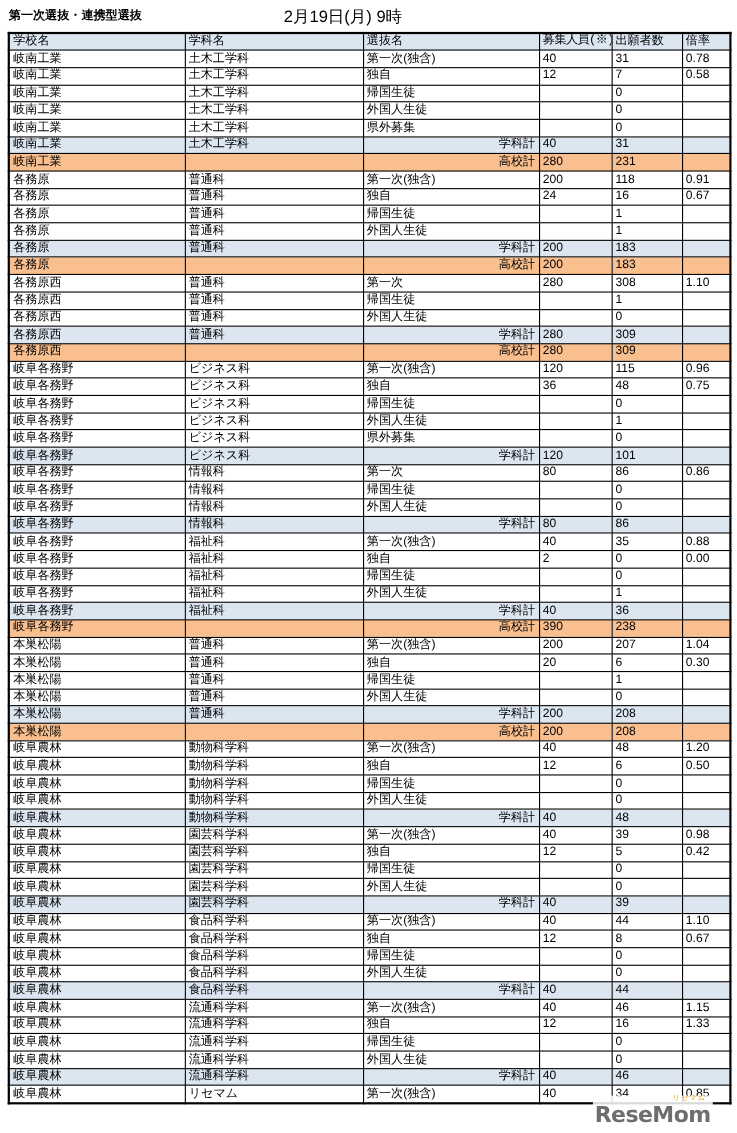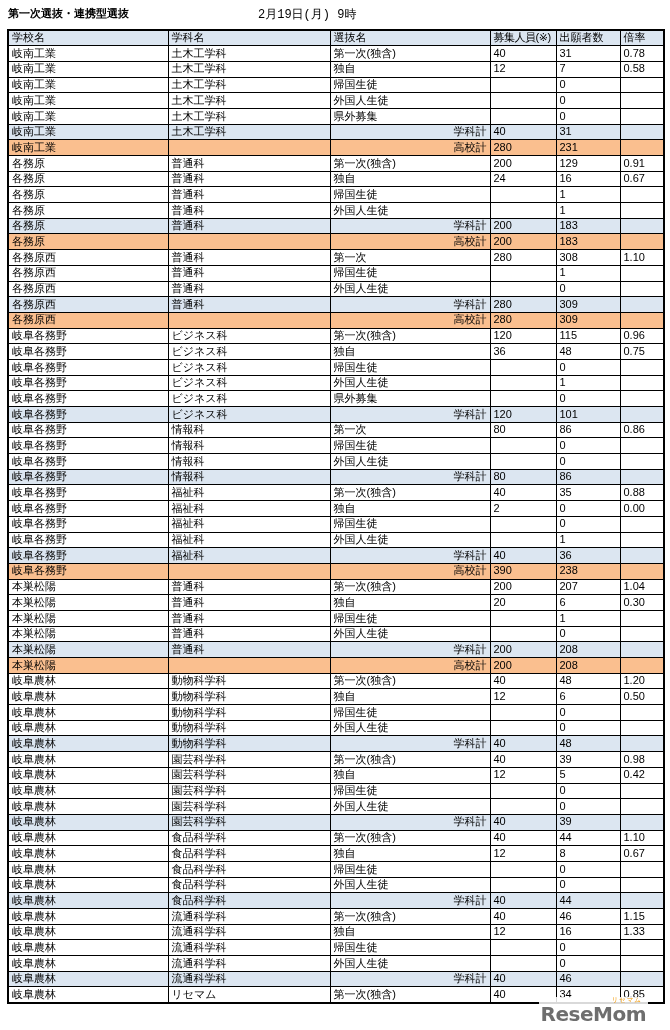--- a/index.html
+++ b/index.html
@@ -19,21 +19,21 @@
     height: 1030px;
     overflow: hidden;
   }
   .titlebar { position: relative; height: 29px; }
   .title {
     position: absolute; left: 8px; top: 6px;
     font-size: 11px; font-weight: bold; white-space: nowrap;
   }
   .datetime {
     position: absolute; left: 258px; top: 6px;
-    font-size: 12px; white-space: nowrap; font-family: Liberation Mono, monospace;
+    font-size: 15px; white-space: nowrap;
   }
   table.results {
     border-collapse: collapse;
     table-layout: fixed;
     margin-left: 7px;
     width: 656px;
     border: 2px solid var(--border-color);
   }
   table.results tr { height: 15.7px; }
   table.results th, table.results td {
@@ -41,21 +41,21 @@
     font-size: 11px;
     font-weight: normal;
     line-height: 1.05;
     padding: 0 3px;
     overflow: hidden;
     white-space: nowrap;
     text-align: left;
     vertical-align: middle;
   }
   table.results thead th { background: var(--header-bg); }
-  th.th-capacity { font-size: 10px; letter-spacing: -0.5px; padding: 0 1px; }
+  th.th-capacity { font-size: 10px; letter-spacing: -0.5px; padding: 0 1px; font-family: Liberation Mono, monospace; }
   td.num { text-align: right; padding-right: 4px; }
   tr.dept-total td { background: var(--dept-total-bg); }
   tr.school-total td { background: var(--school-total-bg); }
   tr.dept-total td[data-cell="selection"],
   tr.school-total td[data-cell="selection"] { text-align: right; }
   .logo {
     position: absolute; right: 22px; bottom: 6px;
     text-align: right;
     background: rgba(255,255,255,0.85);
     padding: 0 2px;
@@ -159,21 +159,21 @@
     <td data-cell="selection">高校計</td>
     <td class="num" data-cell="capacity">280</td>
     <td class="num" data-cell="applicants">231</td>
     <td class="num" data-cell="ratio"></td>
   </tr>
       <tr class="normal">
     <td data-cell="school">各務原</td>
     <td data-cell="dept">普通科</td>
     <td data-cell="selection">第一次(独含)</td>
     <td class="num" data-cell="capacity">200</td>
-    <td class="num" data-cell="applicants">129</td>
+    <td class="num" data-cell="applicants">118</td>
     <td class="num" data-cell="ratio">0.91</td>
   </tr>
       <tr class="normal">
     <td data-cell="school">各務原</td>
     <td data-cell="dept">普通科</td>
     <td data-cell="selection">独自</td>
     <td class="num" data-cell="capacity">24</td>
     <td class="num" data-cell="applicants">16</td>
     <td class="num" data-cell="ratio">0.67</td>
   </tr>

